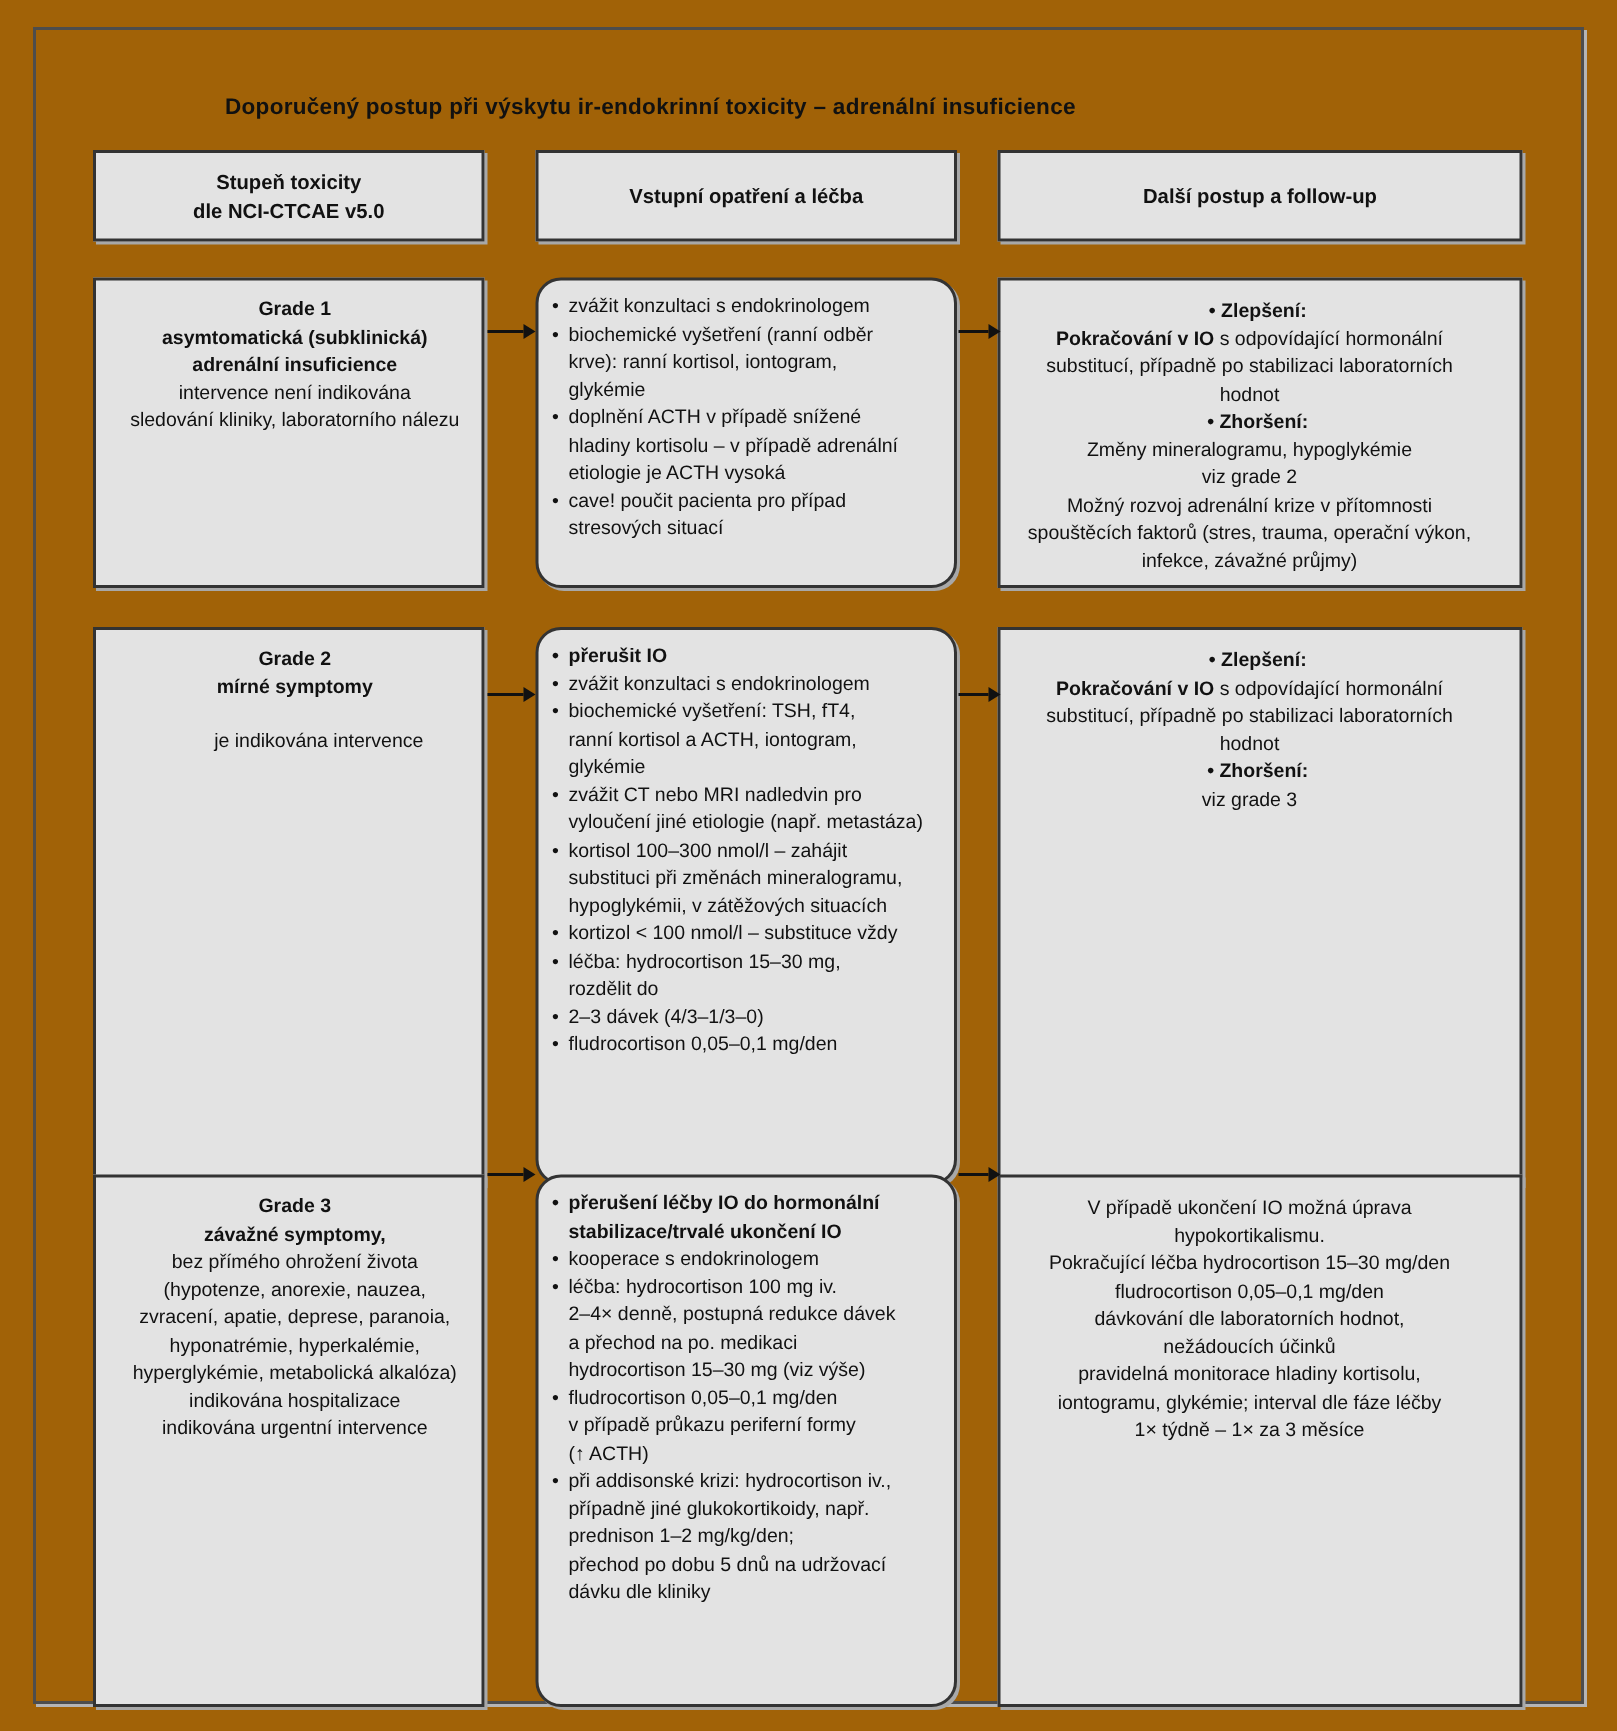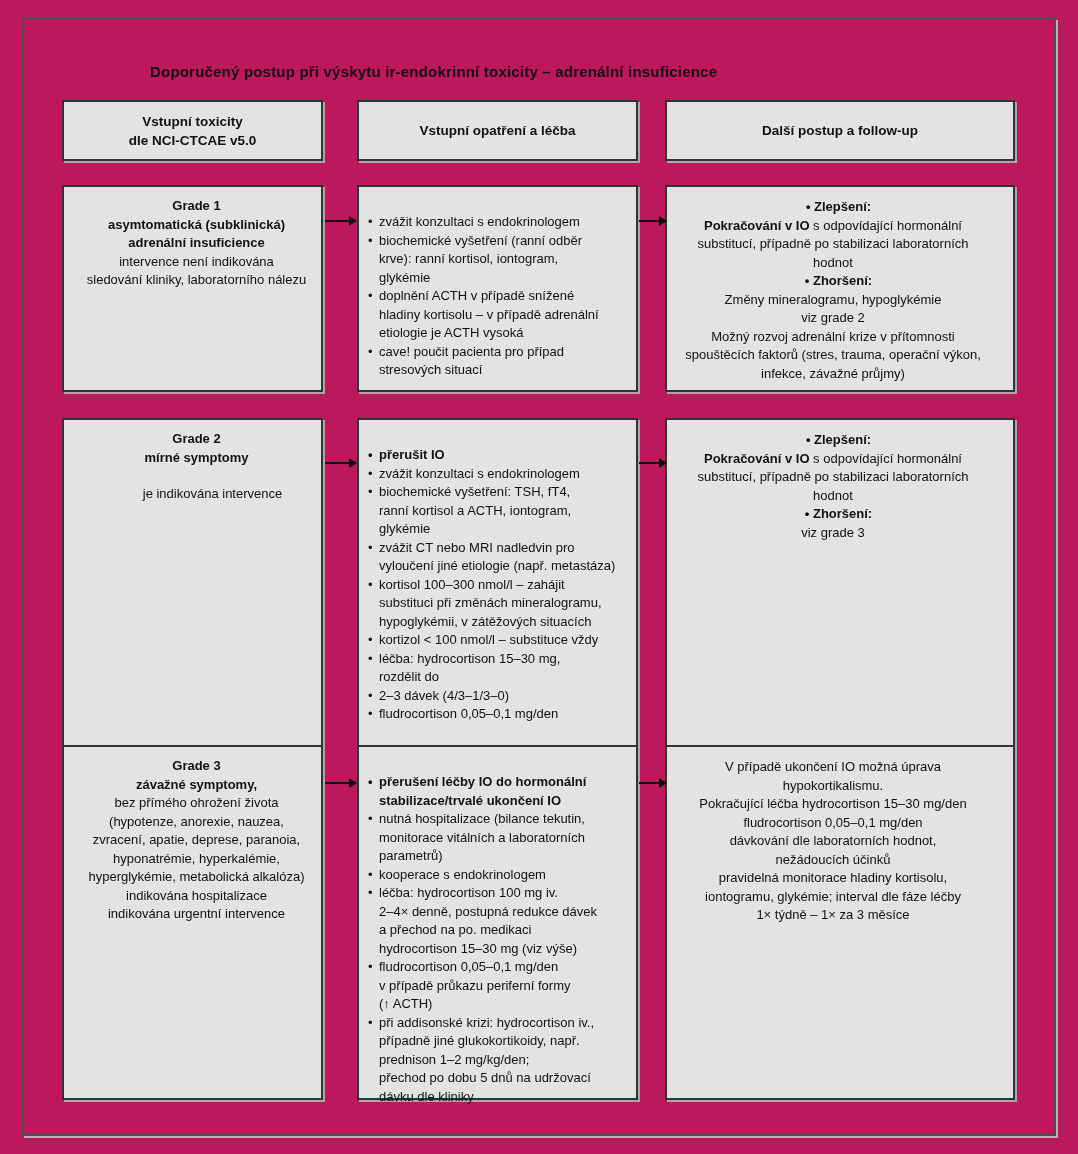--- a/index.html
+++ b/index.html
@@ -1,17 +1,17 @@
 <!DOCTYPE html>
 <html><head>
 <meta charset="utf-8">
 <style>
   html,body{margin:0;padding:0;background:#fff;}
   .canvas{
-    position:relative;width:1078px;height:1154px;background:#be185d;
+    position:relative;width:1078px;height:1154px;background:#a16207;
     font-family:"Liberation Sans",sans-serif;color:#111;overflow:hidden;
   }
   .frame{
     position:absolute;left:22px;top:18px;width:1034px;height:1118px;
     border:2px solid #4d4d4d;box-sizing:border-box;
     box-shadow:2px 2px 0 #b5b5b5;
   }
   .title{
     position:absolute;left:150px;top:63px;
     font-size:15px;font-weight:bold;letter-spacing:0.2px;white-space:nowrap;
@@ -21,32 +21,32 @@
     box-sizing:border-box;box-shadow:2px 2px 0 #a8a8a8;
   }
   
   .c1{left:62px;width:261px;}
   .c2{left:357px;width:281px;}
   .c3{left:665px;width:350px;}
   
   .rh{top:100px;height:61px;}
   .r1{top:185px;height:207px;}
   .r2{top:418px;height:372px;}
-  .r3{top:745px;height:355px;}
+  .r3{top:783px;height:355px;}
 
   .hdr{
     display:flex;align-items:center;justify-content:center;text-align:center;
     font-weight:bold;font-size:13.5px;line-height:19px;white-space:pre-line;
   }
   .txt,.bullet{font-size:13px;line-height:18.5px;white-space:pre-line;}
   .b{font-weight:bold;}
   .mt{margin-top:18px;padding-left:32px;}
 
   .grade{padding:10px 8px 0 16px;text-align:center;}
-  .treat{padding:26px 12px 0 9px;}
+  .treat{padding:8px 12px 0 9px;border-radius:17px;}
   .follow{padding:11px 28px 0 14px;text-align:center;}
 
   .bullet{position:relative;padding-left:11px;}
   .bullet::before{content:"\2022";position:absolute;left:0;top:0;}
   .ind{padding-left:11px;}
 
   .arrow{position:absolute;height:2px;background:#111;}
   .arrow::after{
     content:"";position:absolute;right:-8px;top:-4px;width:0;height:0;
     border-left:8px solid #111;border-top:5px solid transparent;border-bottom:5px solid transparent;
@@ -59,21 +59,21 @@
 </style>
 </head>
 <body>
 
 <div class="canvas">
 
   <div class="frame"></div>
 
   <div class="title">Doporučený postup při výskytu ir-endokrinní toxicity – adrenální insuficience</div>
 
-  <div class="box hdr c1 rh">Vstupní toxicity
+  <div class="box hdr c1 rh">Stupeň toxicity
 dle NCI-CTCAE v5.0</div>
   <div class="box hdr c2 rh">Vstupní opatření a léčba</div>
   <div class="box hdr c3 rh">Další postup a follow-up</div>
 
   <div class="box grade c1 r1">
     <div class="txt b">Grade 1
 asymtomatická (subklinická)
 adrenální insuficience</div>
     <div class="txt">intervence není indikována
 sledování kliniky, laboratorního nálezu</div>
@@ -145,23 +145,20 @@
 zvracení, apatie, deprese, paranoia,
 hyponatrémie, hyperkalémie,
 hyperglykémie, metabolická alkalóza)
 indikována hospitalizace</div>
     <div class="txt">indikována urgentní intervence</div>
   </div>
 
   <div class="box treat c2 r3">
     <div class="bullet b">přerušení léčby IO do hormonální
 stabilizace/trvalé ukončení IO</div>
-    <div class="bullet">nutná hospitalizace (bilance tekutin,
-monitorace vitálních a laboratorních
-parametrů)</div>
     <div class="bullet">kooperace s endokrinologem</div>
     <div class="bullet">léčba: hydrocortison 100 mg iv.
 2–4× denně, postupná redukce dávek
 a přechod na po. medikaci
 hydrocortison 15–30 mg (viz výše)</div>
     <div class="bullet">fludrocortison 0,05–0,1 mg/den
 v případě průkazu periferní formy
 (↑ ACTH)</div>
     <div class="bullet">při addisonské krizi: hydrocortison iv.,
 případně jiné glukokortikoidy, např.

